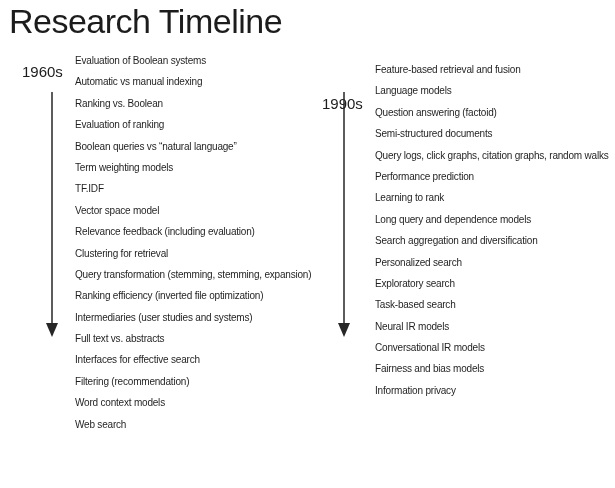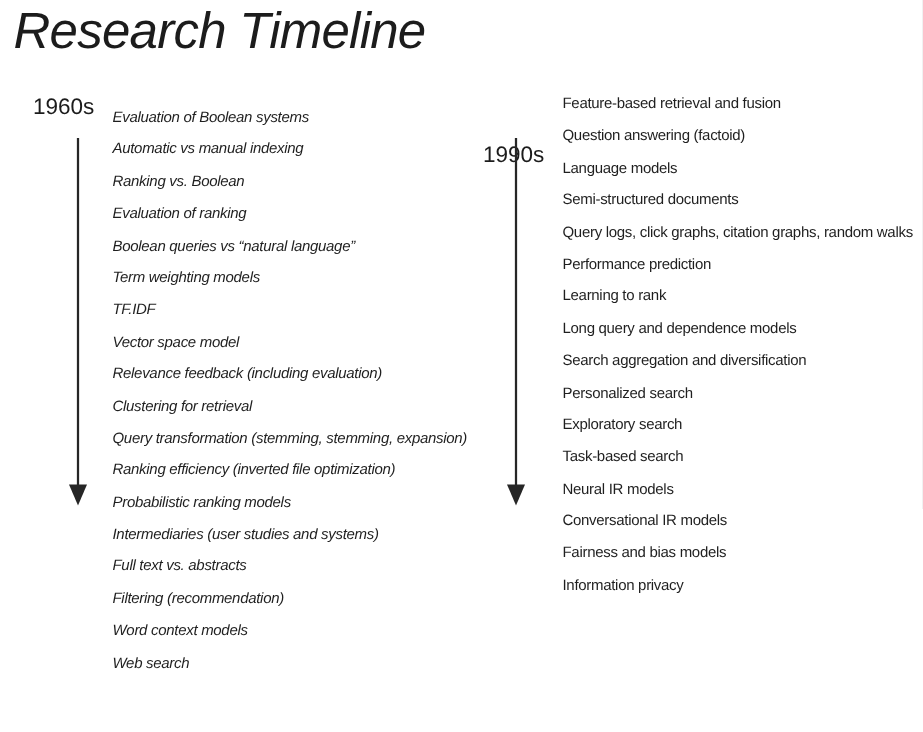--- a/index.html
+++ b/index.html
@@ -14,21 +14,20 @@
   .slide-title {
     position: absolute;
     left: 9px;
     top: 2px;
     font-size: 34px;
     line-height: 1.15;
     font-weight: 400;
     color: #1c1c1c;
     letter-spacing: -0.5px;
     white-space: nowrap;
-    font-style: italic;
   }
   .era-label {
     position: absolute;
     font-size: 15px;
     font-weight: 400;
     color: #1c1c1c;
     white-space: nowrap;
   }
   .era-label.left  { left: 22px;  top: 63px; }
   .era-label.right { left: 322px; top: 64px; margin-top: 31px; }
@@ -41,21 +40,21 @@
   .timeline-arrow.left  { left: 45px;  }
   .timeline-arrow.right { left: 337px; }
   .topic-list {
     position: absolute;
     font-size: 10px;
     line-height: 21.4px;
     letter-spacing: -0.2px;
     color: #1f1f1f;
     white-space: nowrap;
   }
-  .topic-list.left  { left: 75px;  top: 68px; font-style: italic; }
+  .topic-list.left  { left: 75px;  top: 50px; }
   .topic-list.right { left: 375px; top: 59px; }
   .topic-item { height: 21.4px; }
 </style>
 </head>
 <body>
 
 <div class="slide">
 
   <div class="slide-title">Research Timeline</div>
 
@@ -72,39 +71,39 @@
       <div class="topic-item">Ranking vs. Boolean</div>
       <div class="topic-item">Evaluation of ranking</div>
       <div class="topic-item">Boolean queries vs “natural language”</div>
       <div class="topic-item">Term weighting models</div>
       <div class="topic-item">TF.IDF</div>
       <div class="topic-item">Vector space model</div>
       <div class="topic-item">Relevance feedback (including evaluation)</div>
       <div class="topic-item">Clustering for retrieval</div>
       <div class="topic-item">Query transformation (stemming, stemming, expansion)</div>
       <div class="topic-item">Ranking efficiency (inverted file optimization)</div>
-      <div class="topic-item">Probabilistic ranking models</div>
       <div class="topic-item">Intermediaries (user studies and systems)</div>
       <div class="topic-item">Full text vs. abstracts</div>
+      <div class="topic-item">Interfaces for effective search</div>
       <div class="topic-item">Filtering (recommendation)</div>
       <div class="topic-item">Word context models</div>
       <div class="topic-item">Web search</div>
     </div>
 
   <div class="era-label right">1990s</div>
 
   <svg class="timeline-arrow right" viewBox="0 0 14 246">
     <line x1="7" y1="0" x2="7" y2="232" stroke="#262626" stroke-width="1.5"></line>
     <polygon points="1,231 13,231 7,245" fill="#262626"></polygon>
   </svg>
 
   <div class="topic-list right">
       <div class="topic-item">Feature-based retrieval and fusion</div>
+      <div class="topic-item">Language models</div>
       <div class="topic-item">Question answering (factoid)</div>
-      <div class="topic-item">Language models</div>
       <div class="topic-item">Semi-structured documents</div>
       <div class="topic-item">Query logs, click graphs, citation graphs, random walks</div>
       <div class="topic-item">Performance prediction</div>
       <div class="topic-item">Learning to rank</div>
       <div class="topic-item">Long query and dependence models</div>
       <div class="topic-item">Search aggregation and diversification</div>
       <div class="topic-item">Personalized search</div>
       <div class="topic-item">Exploratory search</div>
       <div class="topic-item">Task-based search</div>
       <div class="topic-item">Neural IR models</div>

